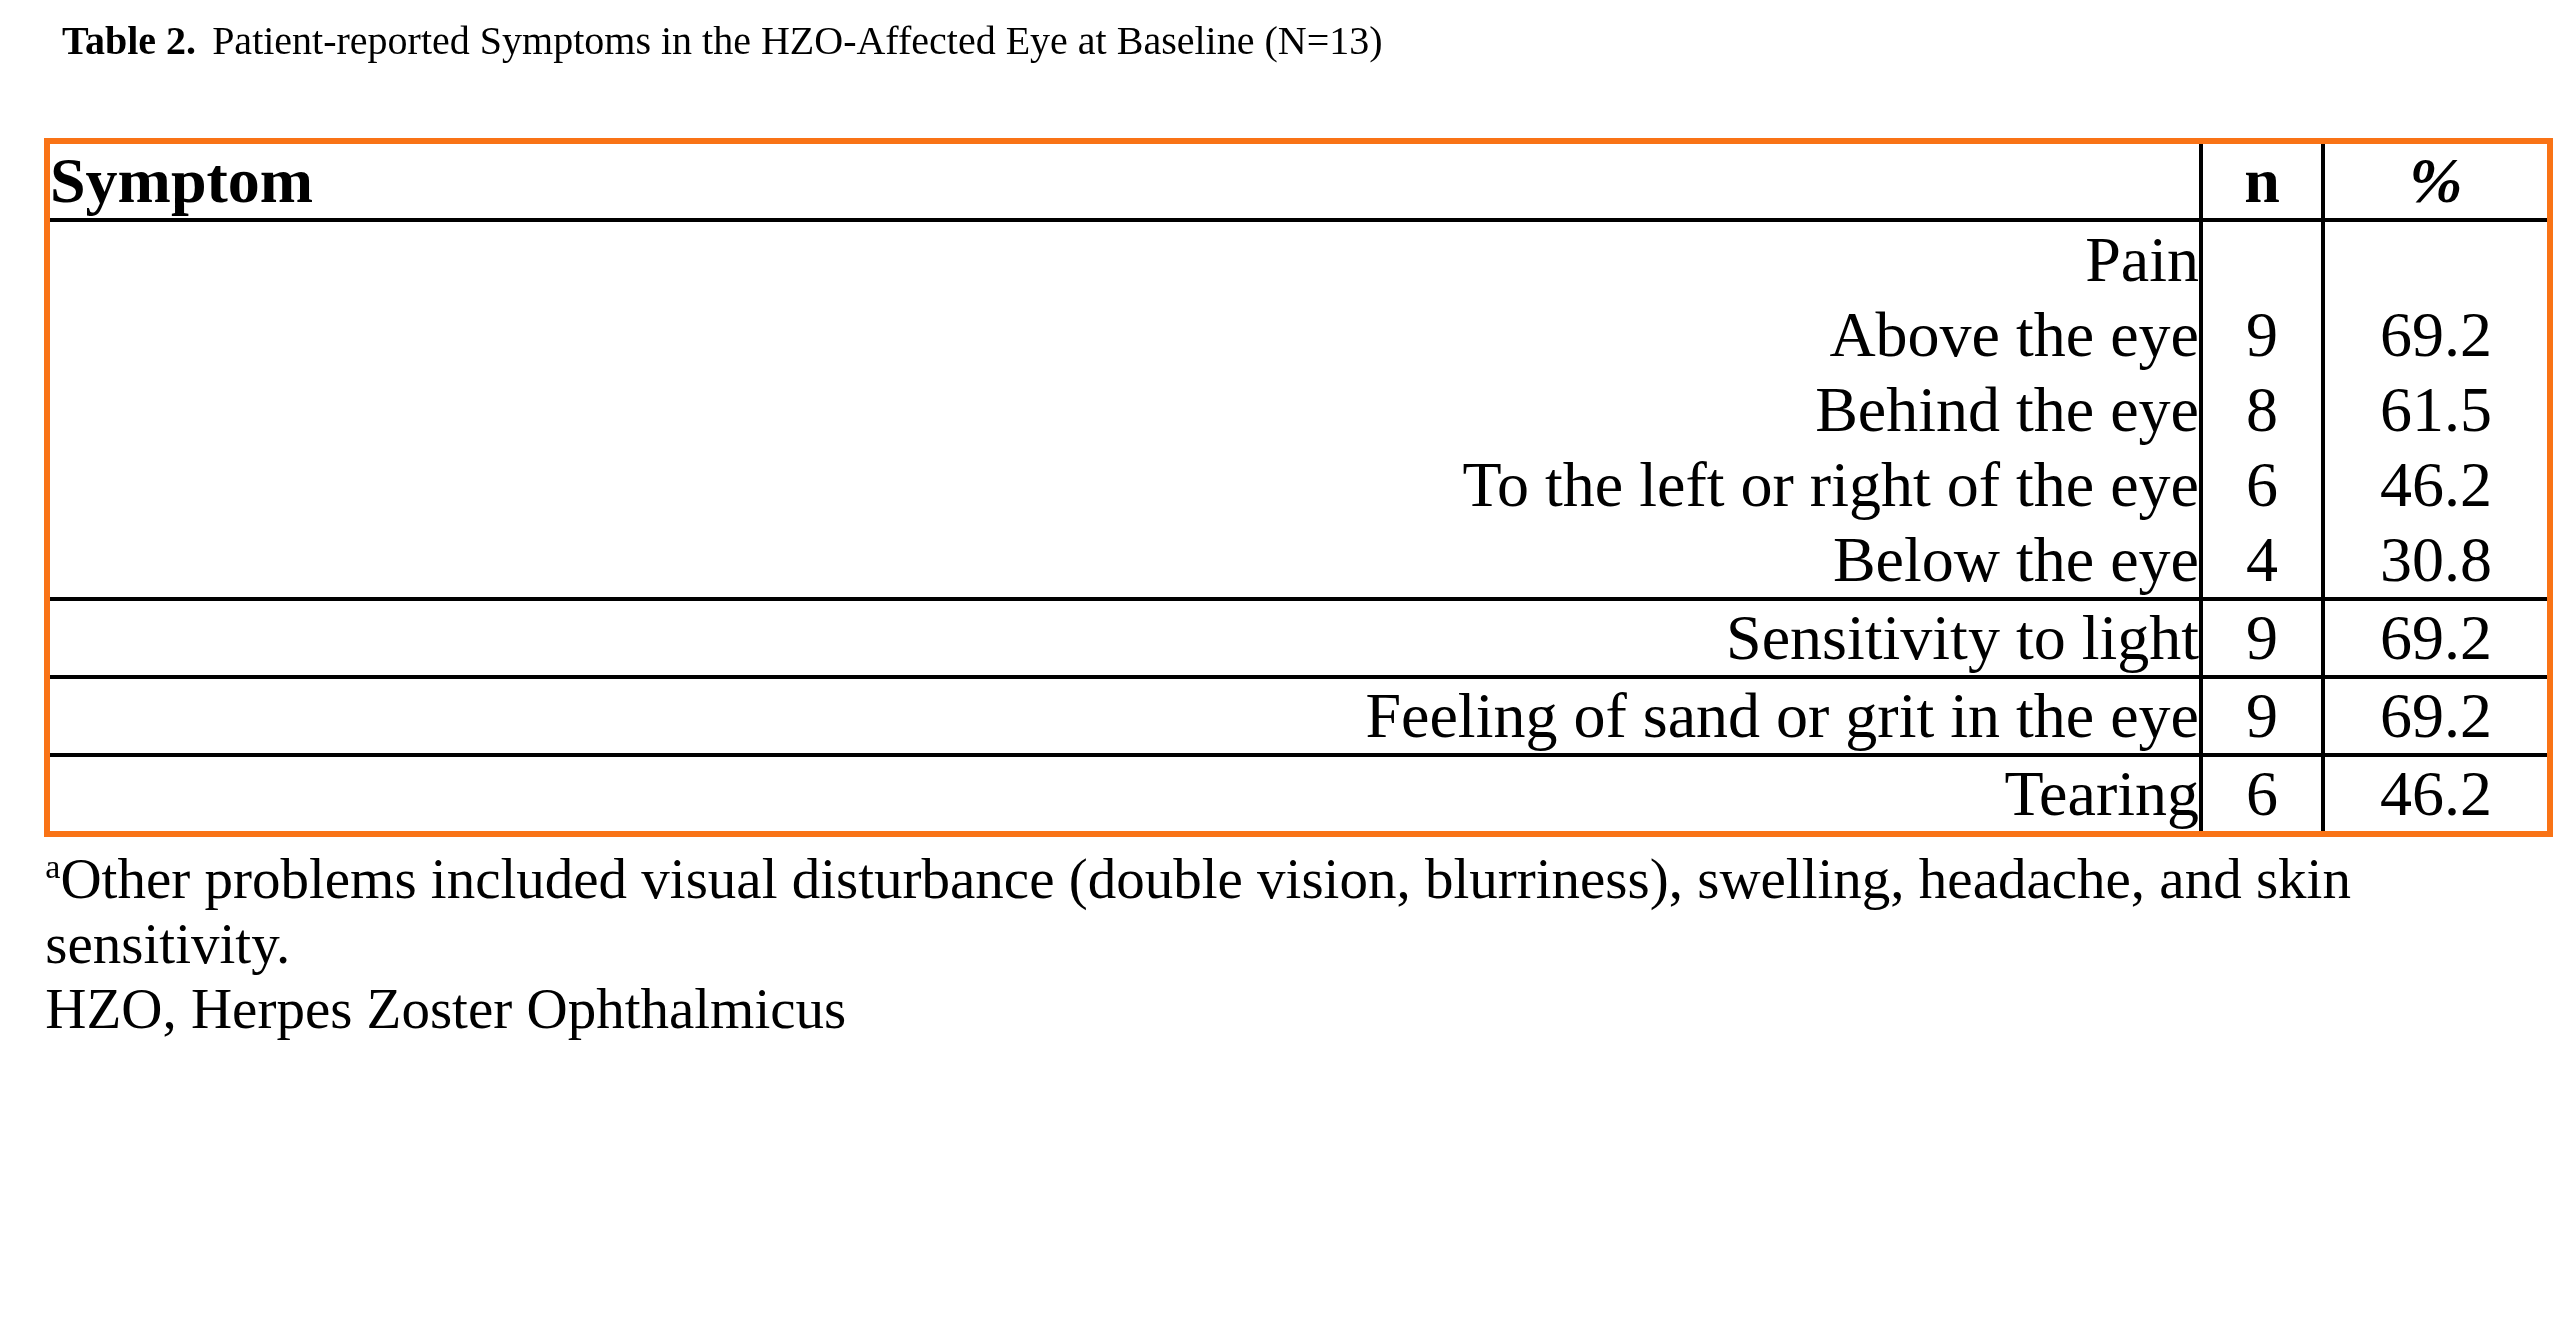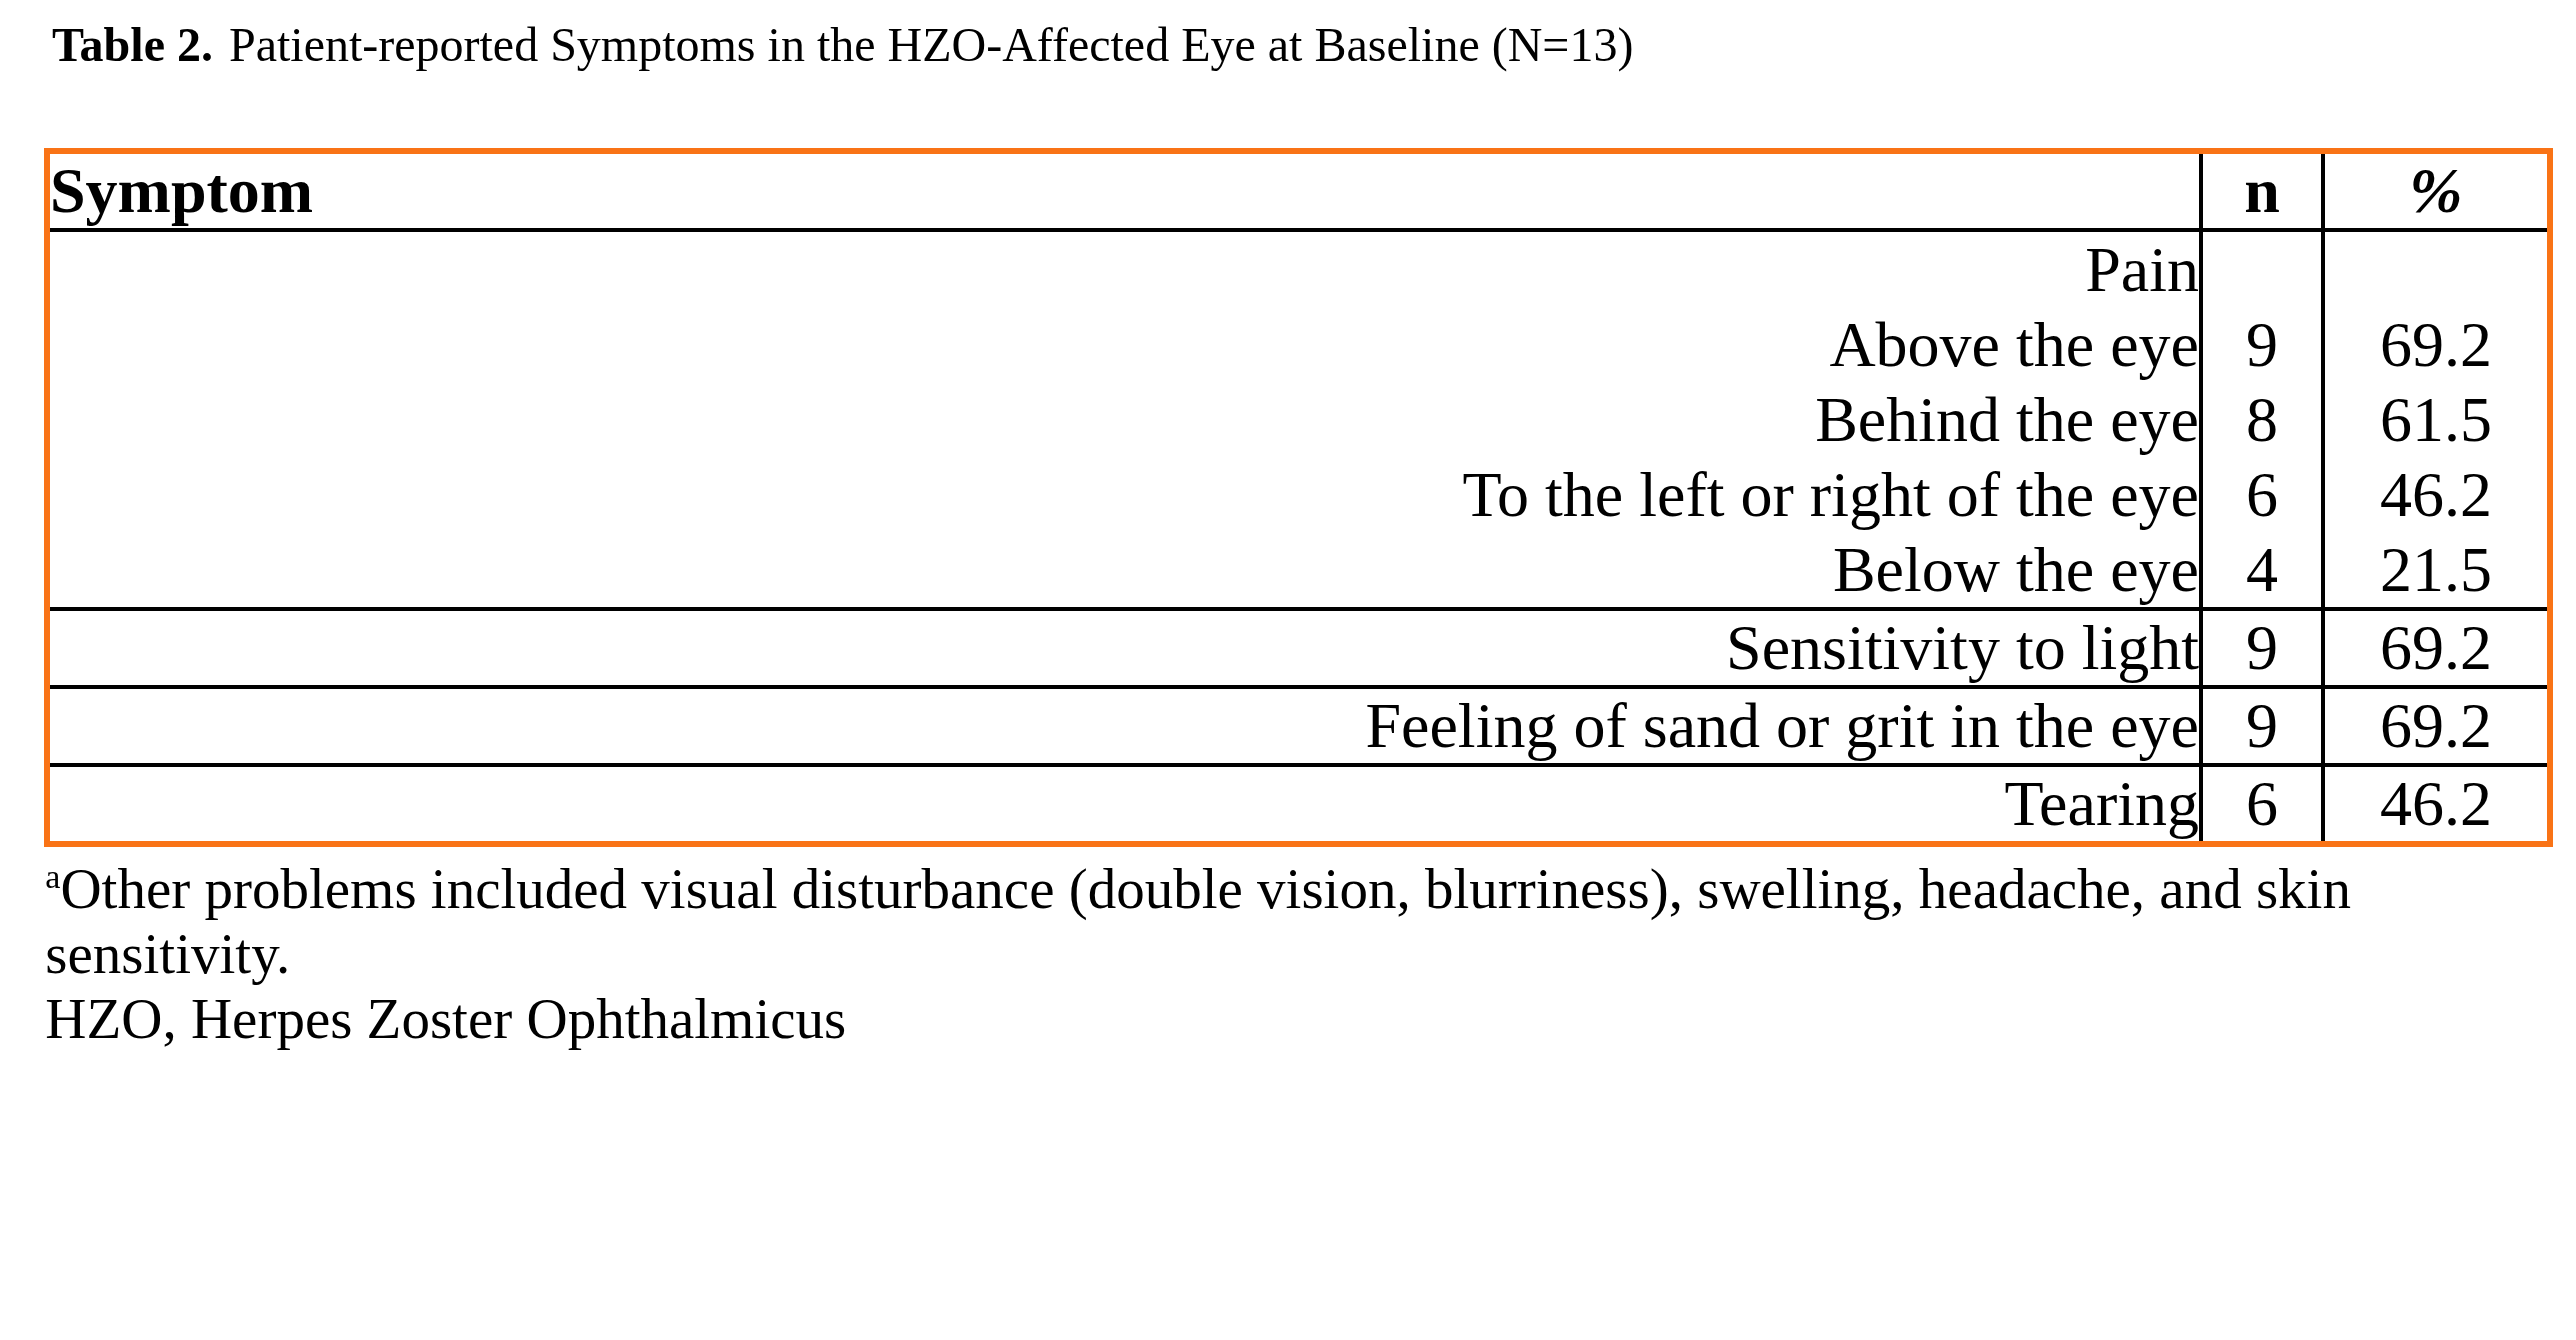--- a/index.html
+++ b/index.html
@@ -13,23 +13,23 @@
   .page {
     box-sizing: border-box;
     width: 2576px;
     height: 1341px;
     padding: 17px 26.5px 0 44px;
     background: #fff;
     color: #000;
     font-family: "Liberation Serif", "DejaVu Serif", serif;
   }
   .title {
-    font-size: 48px;
+    font-size: 40px;
     line-height: 1.18;
-    margin: 0 0 74px 8px;
+    margin: 0 0 74px 18px;
     white-space: nowrap;
   }
   .title .title-label {
     font-weight: bold;
     margin-right: 16px;
   }
   table.symptoms {
     border-collapse: collapse;
     table-layout: fixed;
     width: 2504px;
@@ -128,21 +128,21 @@
           <div class="gline center">9</div>
           <div class="gline center">8</div>
           <div class="gline center">6</div>
           <div class="gline center">4</div>
         </td>
         <td class="num group-cell">
           <div class="gline center"></div>
           <div class="gline center">69.2</div>
           <div class="gline center">61.5</div>
           <div class="gline center">46.2</div>
-          <div class="gline center">21.5</div>
+          <div class="gline center">30.8</div>
         </td>
       </tr>
 
       <tr class="single-row">
         <td class="sym"><span>Sensitivity to light</span></td>
         <td class="num">9</td>
         <td class="num">69.2</td>
       </tr>
       <tr class="single-row">
         <td class="sym"><span>Feeling of sand or grit in the eye</span></td>

